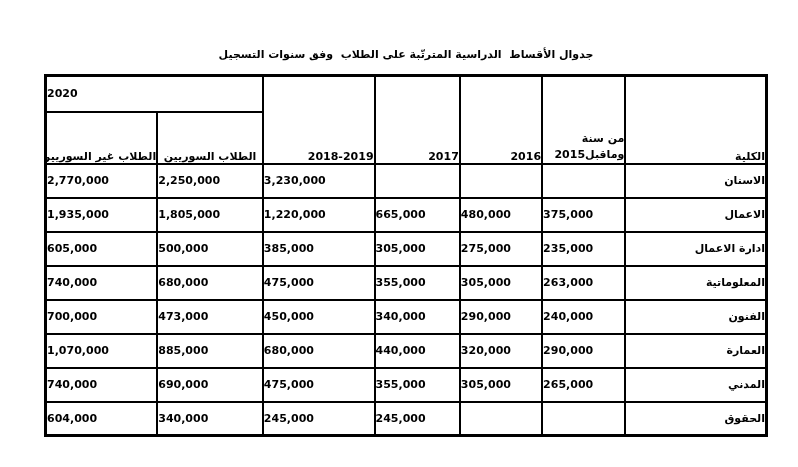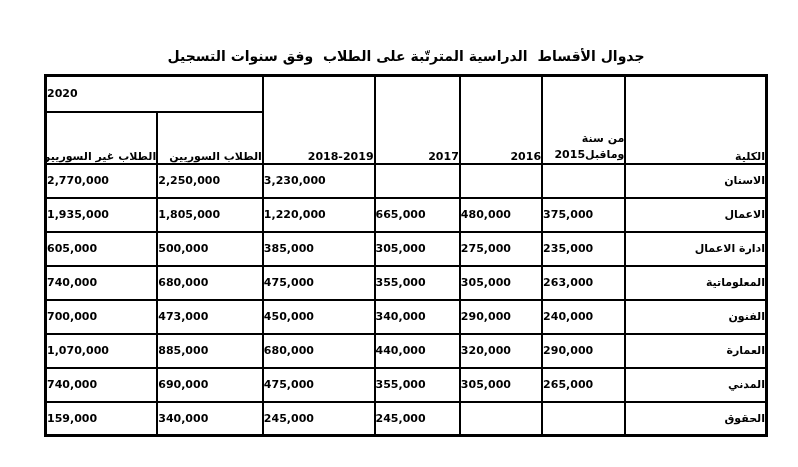--- a/index.html
+++ b/index.html
@@ -5,41 +5,41 @@
   html,body{margin:0;padding:0;}
   body{
     width:798px;height:467px;background:#ffffff;
     font-family:"DejaVu Sans",sans-serif;
     -webkit-font-smoothing:antialiased;
   }
   .canvas{position:relative;width:798px;height:467px;background:#ffffff;overflow:hidden;}
   .doc-title{
     position:absolute;top:48px;left:44px;width:724px;
     text-align:center;direction:rtl;
-    font-size:14px;font-weight:bold;color:#000;
+    font-size:11px;font-weight:bold;color:#000;
     white-space:pre;
   }
   table.fees{
     position:absolute;top:74px;left:44px;width:724px;
     border-collapse:collapse;table-layout:fixed;
     direction:rtl;background:#fff;
     border:3px solid #000;
   }
   table.fees th,table.fees td{
     border:2px solid #000;
     color:#000;font-weight:bold;font-size:11px;
     overflow:hidden;white-space:nowrap;
     padding:0;
   }
   tr.r-h1{height:36px;}
   tr.r-h2{height:52px;}
   tbody tr{height:34px;}
   .h-center{text-align:right;vertical-align:bottom;padding-bottom:5px;}
   .h-2020{text-align:left;vertical-align:middle;}
-  .h-students{text-align:right;vertical-align:bottom;padding-bottom:5px;padding-right:2px;}
+  .h-students{text-align:center;vertical-align:bottom;padding-bottom:5px;padding-right:2px;}
   .h-2015{line-height:1.45;}
   .c-num{text-align:left;vertical-align:middle;padding-right:7px;}
   .c-college{text-align:right;vertical-align:middle;padding-right:2px;margin-left:34px;}
 </style>
 </head>
 <body>
 
 <div class="canvas">
 
   <div class="doc-title">جدوال الأقساط  الدراسية المترتّبة على الطلاب  وفق سنوات التسجيل</div>
@@ -135,18 +135,18 @@
     <td class="c-num">690,000</td>
     <td class="c-num">740,000</td>
   </tr>
         <tr>
     <td class="c-college">الحقوق</td>
     <td class="c-num"></td>
     <td class="c-num"></td>
     <td class="c-num">245,000</td>
     <td class="c-num">245,000</td>
     <td class="c-num">340,000</td>
-    <td class="c-num">159,000</td>
+    <td class="c-num">604,000</td>
   </tr>
       </tbody>
   </table>
 
 </div>
 
 </body></html>

